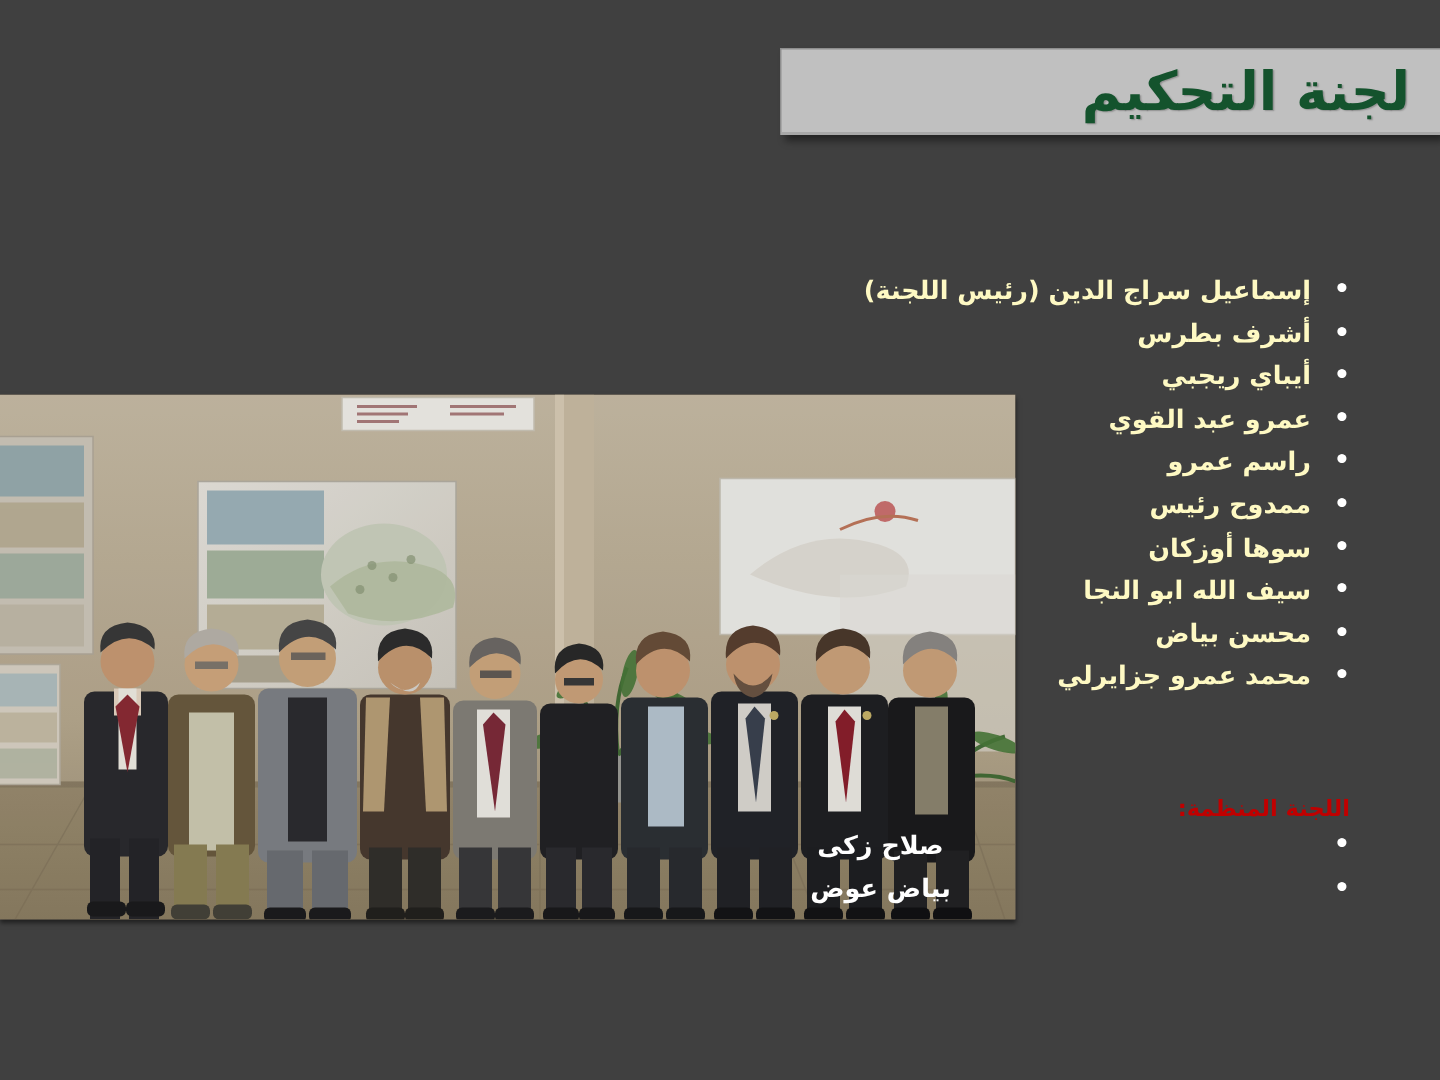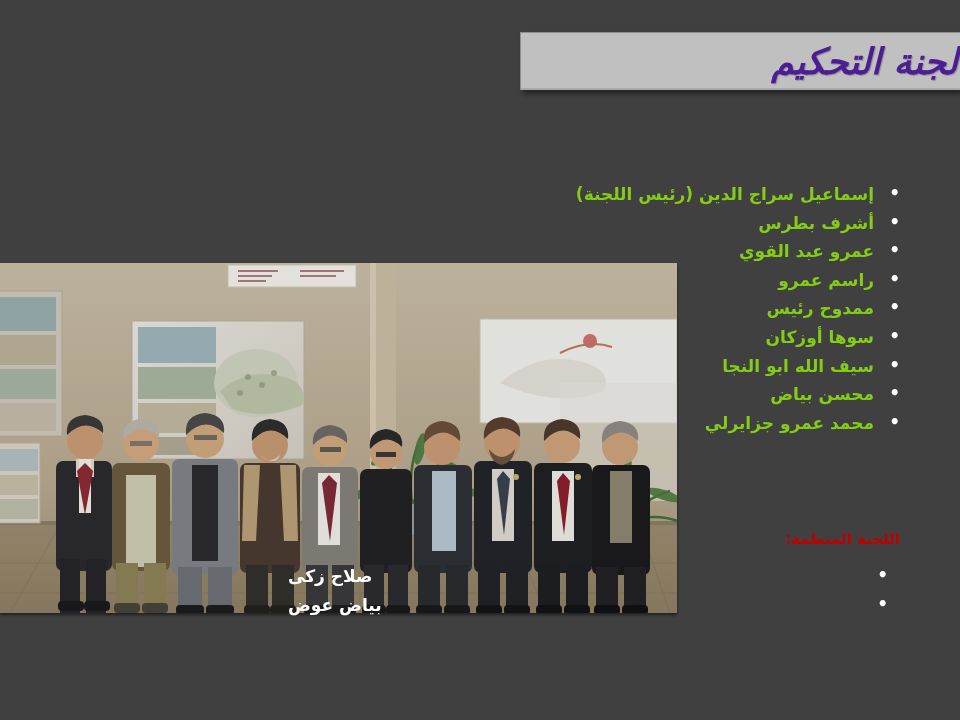--- a/index.html
+++ b/index.html
@@ -36,31 +36,30 @@
   }
   .title-box::after {
     content: "";
     position: absolute;
     left: 0; right: 0; bottom: 0;
     height: 2px;
     background: #a8a8a8;
   }
   .title-text {
     position: absolute;
-    right: 2px;
+    right: 20px;
     top: 2px;
-    color: #4c1d95;
+    color: #14532d;
     font-size: 36px;
     font-weight: bold;
     line-height: 54px;
     direction: rtl;
     unicode-bidi: bidi-override;
     white-space: nowrap;
     text-shadow: 1px 1px 1px rgba(0,0,0,0.25);
-    font-style: italic;
   }
 
   
   .photo {
     position: absolute;
     left: 0px;
     top: 263px;
     width: 677px;
     height: 350px;
     overflow: hidden;
@@ -76,21 +75,21 @@
     top: 180px;
     width: 600px;
     direction: rtl;
     text-align: right;
     list-style: none;
     margin: 0;
     padding: 0;
   }
   .jury-list li {
     position: relative;
-    color: #84cc16;
+    color: #fef9c3;
     font-size: 17px;
     font-weight: bold;
     line-height: 28.6px;
     padding-right: 26px;
     white-space: nowrap;
     direction: rtl;
   }
   .jury-list li::before {
     content: "\2022";
     position: absolute;
@@ -113,23 +112,23 @@
     text-align: right;
     white-space: nowrap;
     line-height: 20px;
   }
   .org-list {
     position: absolute;
     right: 60px;
     top: 550px;
     width: 600px;
     direction: rtl;
-    text-align: left;
+    text-align: center;
     list-style: none;
-    margin: 12px;
+    margin: 0;
     padding: 0;
   }
   .org-list li {
     position: relative;
     color: #ffffff;
     font-size: 17px;
     font-weight: bold;
     line-height: 29px;
     padding-right: 26px;
     white-space: nowrap;
@@ -391,20 +390,21 @@
         </g>
       </g>
 
       <rect x="0" y="0" width="677" height="350" fill="#000" opacity="0.06"></rect>
     </svg>
   </div>
 
   <ul class="jury-list">
     <li>إسماعيل سراج الدين  (رئيس اللجنة)</li>
     <li>أشرف بطرس</li>
+    <li>أيباي ريجبي</li>
     <li>عمرو عبد القوي</li>
     <li>راسم عمرو</li>
     <li>ممدوح رئيس</li>
     <li>سوها أوزكان</li>
     <li>سيف الله ابو النجا</li>
     <li>محسن بياض</li>
     <li>محمد عمرو جزايرلي</li>
   </ul>
 
   <div class="org-head">اللجنة المنظمة:</div>

